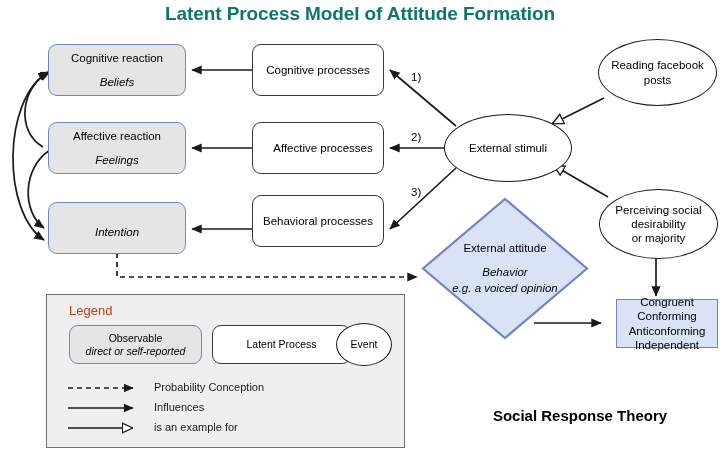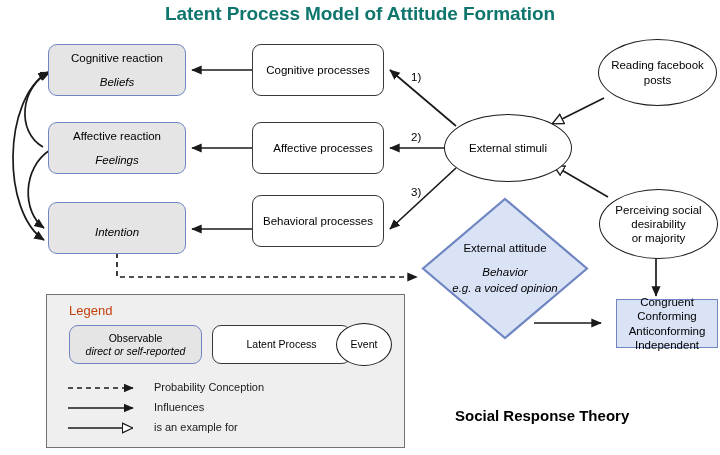--- a/index.html
+++ b/index.html
@@ -65,20 +65,21 @@
     text-align: center;
     font-size: 19px;
     font-weight: bold;
     color: #0f766e;
     letter-spacing: -0.1px;
   }
   #srt-label {
     position: absolute;
     left: 455px; top: 407px;
     width: 250px;
+    text-align: center;
     font-size: 15px;
     font-weight: bold;
     color: #000000;
   }
   
   #diamond-wrap {
     position: absolute;
     left: 420px; top: 196px;
     width: 170px; height: 145px;
   }

